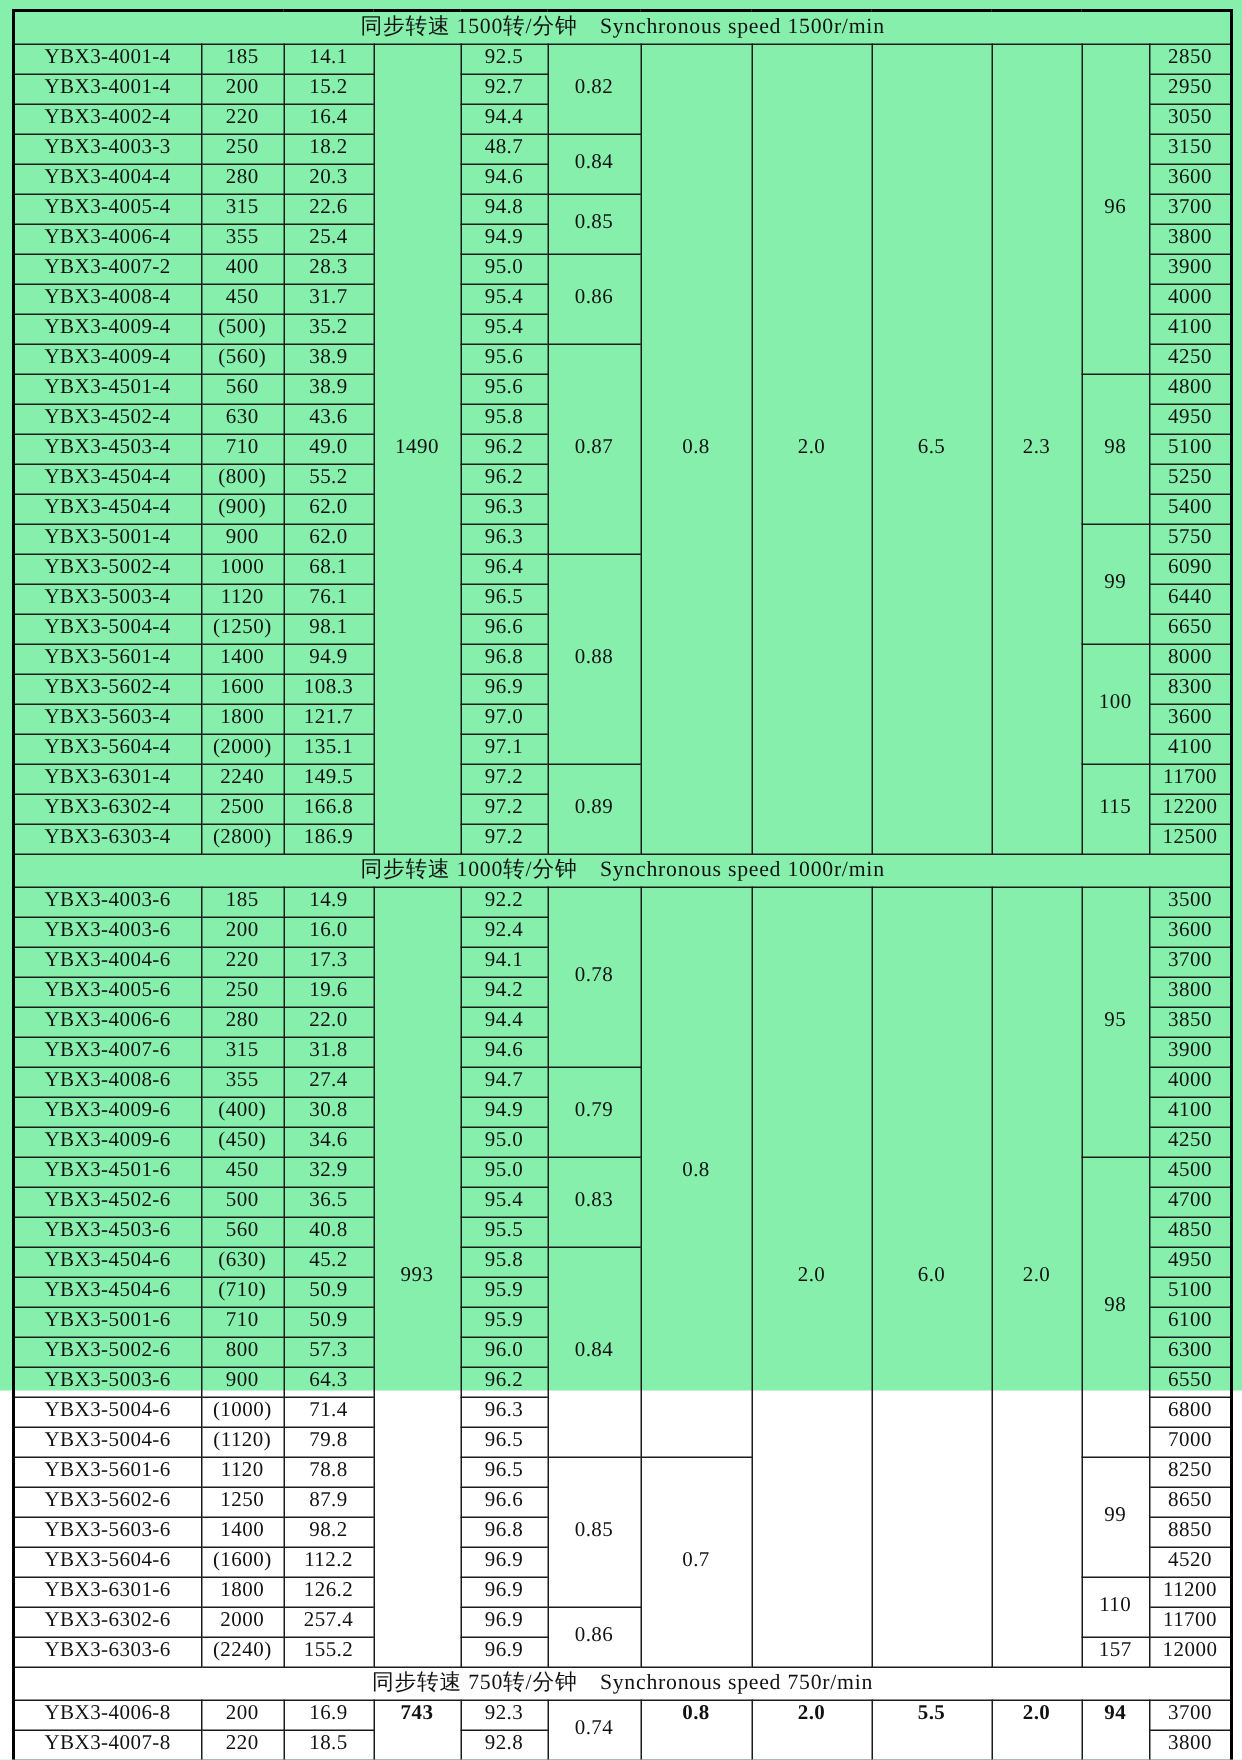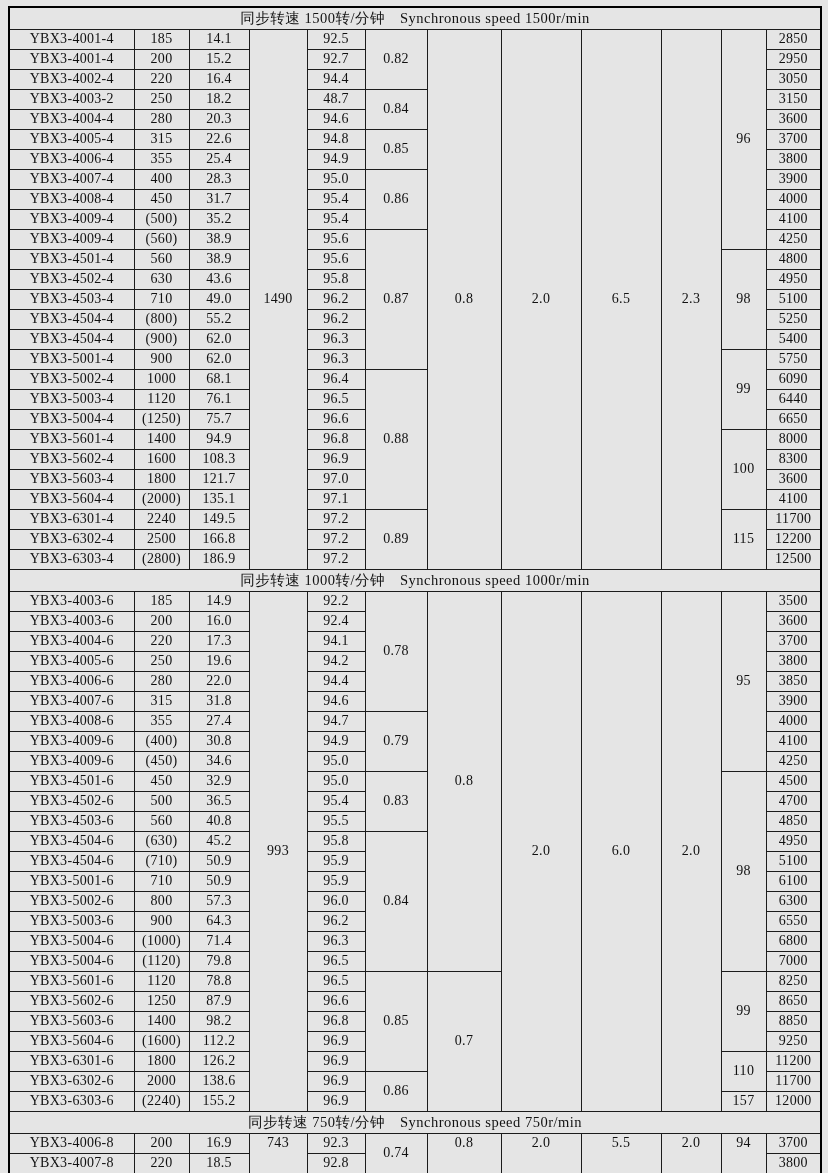--- a/index.html
+++ b/index.html
@@ -6,22 +6,22 @@
     margin: 0;
     padding: 0;
     background: #ffffff;
     width: 828px;
     height: 1173px;
     overflow: hidden;
   }
   .page {
     position: relative;
     width: 828px;
-    height: 1173px;
-    background: #e5e5e5;
+    height: 927px;
+    background: #86efac;
   }
   table.spec {
     position: absolute;
     left: 8px;
     top: 6px;
     width: 812px;
     border-collapse: collapse;
     table-layout: fixed;
     border: 2px solid #000;
   }
@@ -40,20 +40,21 @@
     overflow: hidden;
   }
   table.spec tr.section-header td {
     height: 21px;
     font-size: 14.5px;
     letter-spacing: 0.5px;
   }
   table.spec td.vtop {
     vertical-align: top;
     padding-top: 2px;
+    font-weight: bold;
   }
   
   col.c-model   { width: 125px; }
   col.c-power   { width: 55px; }
   col.c-current { width: 60px; }
   col.c-speed   { width: 58px; }
   col.c-eff     { width: 58px; }
   col.c-pf      { width: 62px; }
   col.c-v7      { width: 74px; }
   col.c-v8      { width: 80px; }
@@ -107,21 +108,21 @@
           <td>2950</td>
         </tr>
         <tr>
           <td>YBX3-4002-4</td>
           <td>220</td>
           <td>16.4</td>
           <td>94.4</td>
           <td>3050</td>
         </tr>
         <tr>
-          <td>YBX3-4003-2</td>
+          <td>YBX3-4003-3</td>
           <td>250</td>
           <td>18.2</td>
           <td>48.7</td>
           <td rowspan="2">0.84</td>
           <td>3150</td>
         </tr>
         <tr>
           <td>YBX3-4004-4</td>
           <td>280</td>
           <td>20.3</td>
@@ -137,21 +138,21 @@
           <td>3700</td>
         </tr>
         <tr>
           <td>YBX3-4006-4</td>
           <td>355</td>
           <td>25.4</td>
           <td>94.9</td>
           <td>3800</td>
         </tr>
         <tr>
-          <td>YBX3-4007-4</td>
+          <td>YBX3-4007-2</td>
           <td>400</td>
           <td>28.3</td>
           <td>95.0</td>
           <td rowspan="3">0.86</td>
           <td>3900</td>
         </tr>
         <tr>
           <td>YBX3-4008-4</td>
           <td>450</td>
           <td>31.7</td>
@@ -228,21 +229,21 @@
         <tr>
           <td>YBX3-5003-4</td>
           <td>1120</td>
           <td>76.1</td>
           <td>96.5</td>
           <td>6440</td>
         </tr>
         <tr>
           <td>YBX3-5004-4</td>
           <td>(1250)</td>
-          <td>75.7</td>
+          <td>98.1</td>
           <td>96.6</td>
           <td>6650</td>
         </tr>
         <tr>
           <td>YBX3-5601-4</td>
           <td>1400</td>
           <td>94.9</td>
           <td>96.8</td>
           <td rowspan="4">100</td>
           <td>8000</td>
@@ -460,34 +461,34 @@
           <td>1400</td>
           <td>98.2</td>
           <td>96.8</td>
           <td>8850</td>
         </tr>
         <tr>
           <td>YBX3-5604-6</td>
           <td>(1600)</td>
           <td>112.2</td>
           <td>96.9</td>
-          <td>9250</td>
+          <td>4520</td>
         </tr>
         <tr>
           <td>YBX3-6301-6</td>
           <td>1800</td>
           <td>126.2</td>
           <td>96.9</td>
           <td rowspan="2">110</td>
           <td>11200</td>
         </tr>
         <tr>
           <td>YBX3-6302-6</td>
           <td>2000</td>
-          <td>138.6</td>
+          <td>257.4</td>
           <td>96.9</td>
           <td rowspan="2">0.86</td>
           <td>11700</td>
         </tr>
         <tr>
           <td>YBX3-6303-6</td>
           <td>(2240)</td>
           <td>155.2</td>
           <td>96.9</td>
           <td>157</td>

